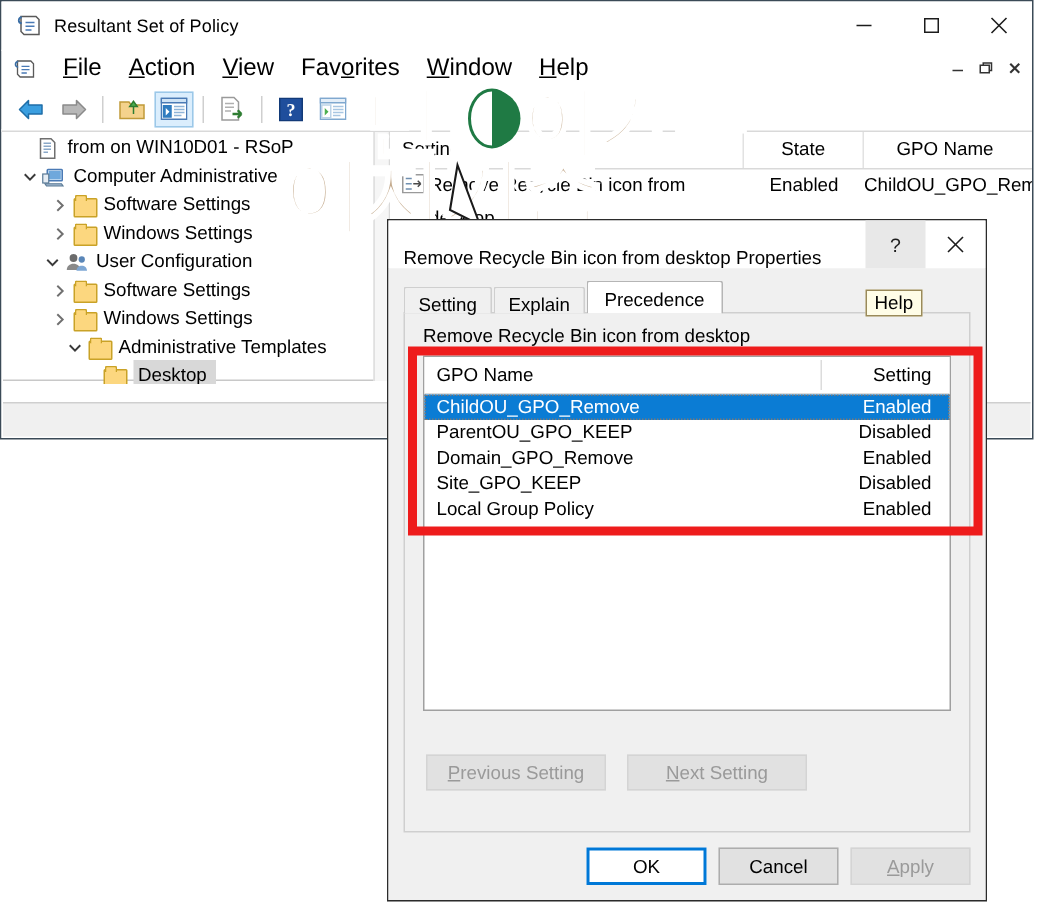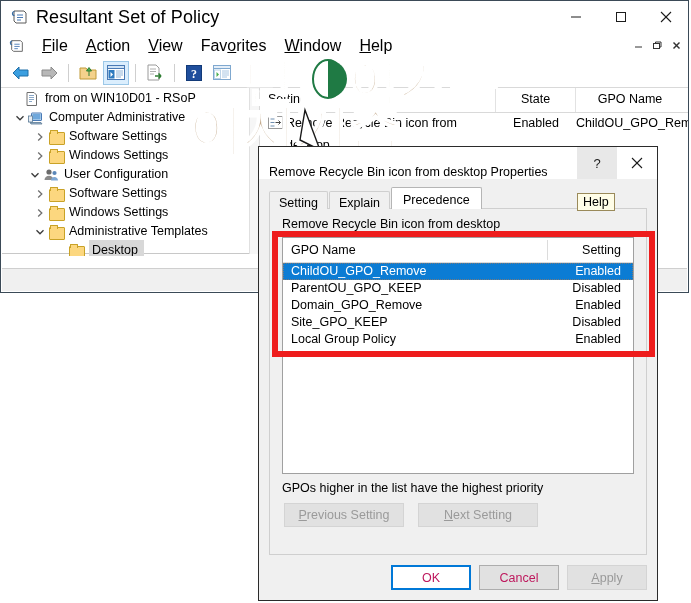--- a/index.html
+++ b/index.html
@@ -20,21 +20,21 @@
   }
   .mmc-titlebar{
     position:relative; height:32px; background:#ffffff;
     display:flex; align-items:center;
   }
   .mmc-title-icon{
     width:18px;height:18px;margin-left:10px;margin-right:7px;
     flex:0 0 auto; position:relative;
   }
   .mmc-title-text{
-    font-size:18px; color:#000; letter-spacing:.1px;
+    font-size:12px; color:#000; letter-spacing:.1px;
   }
   .mmc-caption-btns{
     position:absolute; right:0; top:0; height:32px; display:flex;
   }
   .cap-btn{
     width:45px;height:32px;display:flex;align-items:center;justify-content:center;
     color:#1c1c1c;
   }
   .cap-btn svg{display:block;}
 
@@ -207,21 +207,21 @@
     color:#9a9a9a;font-size:12.5px;display:flex;align-items:center;justify-content:center;
     box-sizing:border-box;
   }
   .navbtn u{text-decoration:underline;}
 
   .dlg-btnrow{
     position:absolute;right:10px;bottom:10px;display:flex;gap:8px;
   }
   .dbtn{
     width:80px;height:25px;font-size:12.5px;display:flex;align-items:center;justify-content:center;
-    background:#e1e1e1;border:1px solid #adadad;color:#be185d;box-sizing:border-box;
+    background:#e1e1e1;border:1px solid #adadad;color:#000000;box-sizing:border-box;
   }
   .dbtn.default{background:#ffffff;border:2px solid #0078d7;}
   .dbtn.disabled{background:#e1e1e1;border:1px solid #d4d4d4;color:#9a9a9a;}
   .dbtn u{text-decoration:underline;}
 
   .help-tip{
     position:absolute;left:318px;top:46px;
     background:#fffde7;border:1px solid #9a8a5a;color:#000;
     font-size:12.5px;padding:1px 5px; z-index:9;
   }
@@ -451,21 +451,21 @@
                 <svg width="10" height="10" viewBox="0 0 10 10">
                     <path d="M3.2 1.5L6.8 5l-3.6 3.5" fill="none" stroke="#707070" stroke-width="1.3"></path>
                   </svg>
               </span>
               <span class="ticon">
                   <i class="folder"></i>
                 </span>
               <span class="tlabel">Windows Settings</span>
             </div>
 
-            <div class="tnode" style="padding-left:30px">
+            <div class="tnode" style="padding-left:40px">
               <span class="tchev">
                 <svg width="10" height="10" viewBox="0 0 10 10">
                     <path d="M1.5 3.2L5 6.8l3.5-3.6" fill="none" stroke="#3a3a3a" stroke-width="1.3"></path>
                   </svg>
               </span>
               <span class="ticon">
                   <i class="folder"></i>
                 </span>
               <span class="tlabel">Administrative Templates</span>
             </div>
@@ -567,21 +567,20 @@
           <div class="gl-row">
             <span class="gl-name">Site_GPO_KEEP</span>
             <span class="gl-set">Disabled</span>
           </div>
           <div class="gl-row">
             <span class="gl-name">Local Group Policy</span>
             <span class="gl-set">Enabled</span>
           </div>
         </div>
 
-        <div class="tp-note">GPOs higher in the list have the highest priority</div>
 
         <div class="navbtns">
           <div class="navbtn"><u>P</u>revious Setting</div>
           <div class="navbtn"><u>N</u>ext Setting</div>
         </div>
       </div>
 
       <div class="dlg-btnrow">
         <div class="dbtn default">OK</div>
         <div class="dbtn">Cancel</div>

